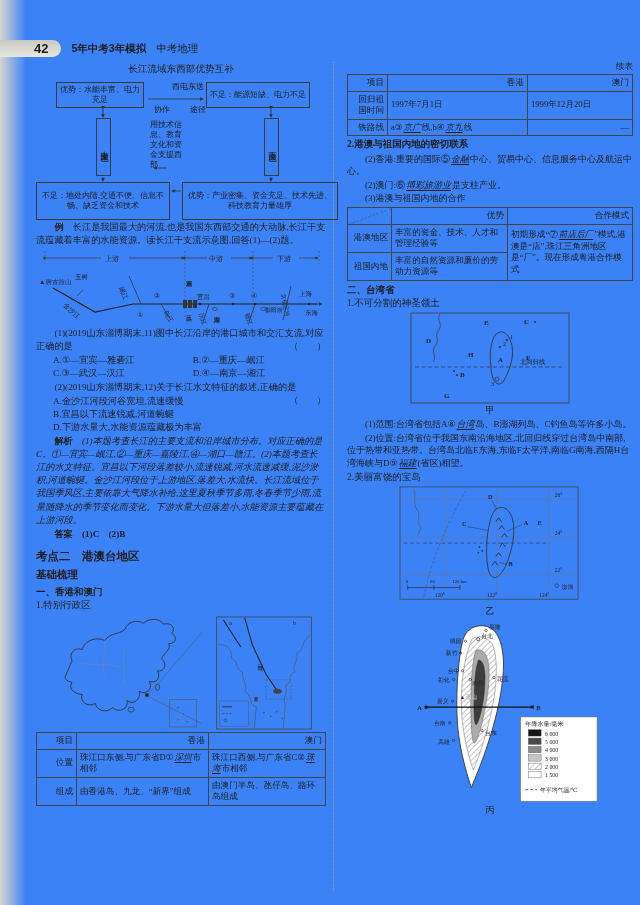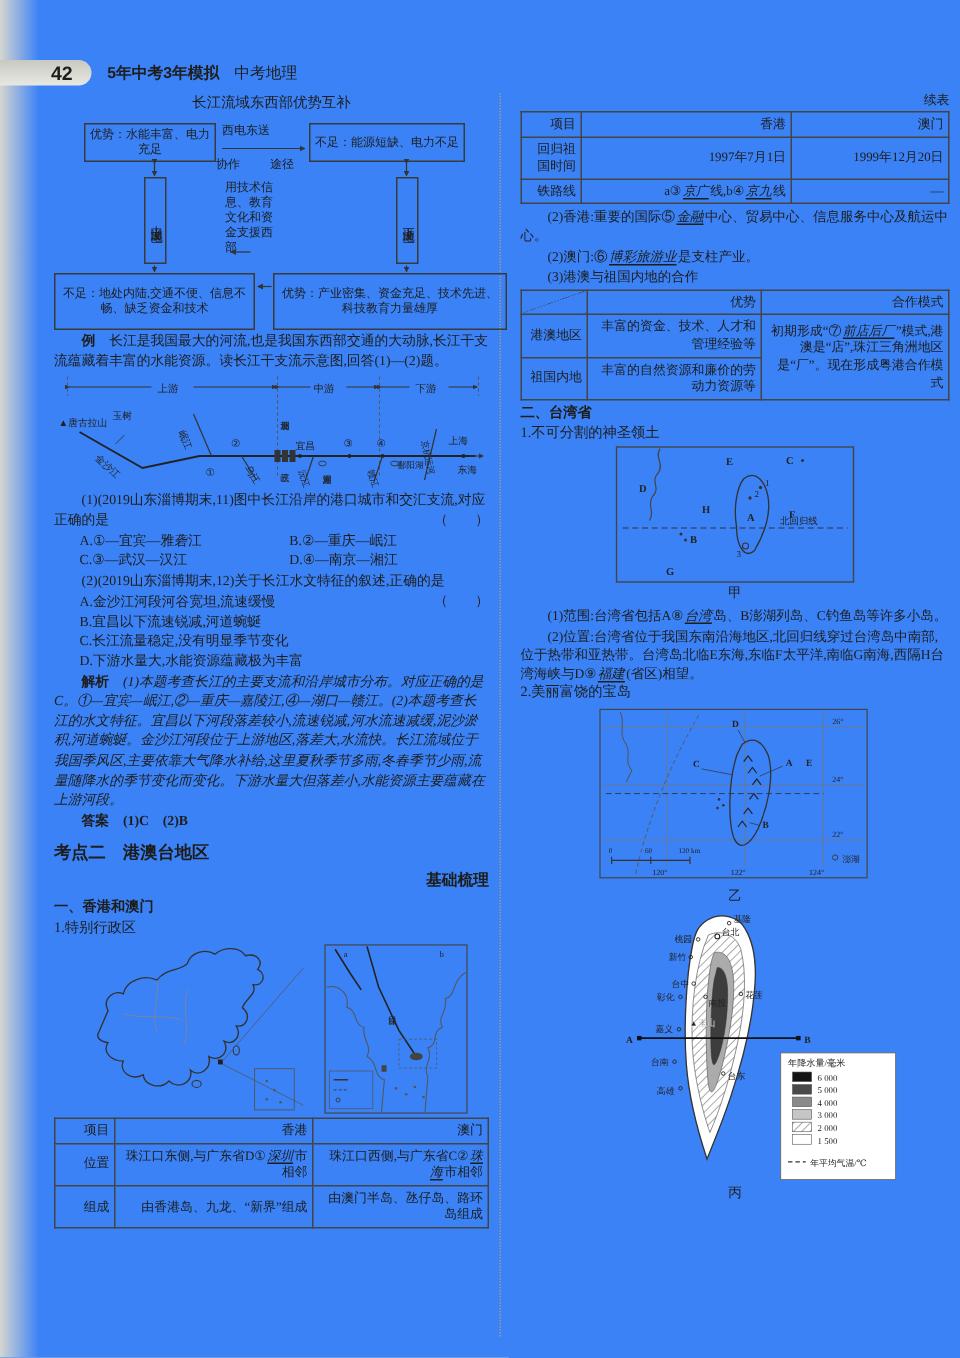--- a/index.html
+++ b/index.html
@@ -19,43 +19,43 @@
 .col-sep { position:absolute; left:333px; top:62px; bottom:14px; border-left:1px dotted #9b9b95; }
 .col-left  { position:absolute; left:36px;  top:62px; width:290px; font-size:9.2px; line-height:1.42; }
 .col-right { position:absolute; left:347px; top:60px; width:286px; font-size:9px;  line-height:1.4; }
 
 
 .fc-title { text-align:center; font-size:9.6px; margin-bottom:2px; }
 .flowchart { position:relative; height:142px; font-size:8px; line-height:1.25; margin-bottom:0; }
 .fc-box { position:absolute; border:1px solid #3a3a3a; display:flex; align-items:center; justify-content:center;
   text-align:center; padding:1px 2px; }
 .fc-vert { writing-mode:vertical-rl; letter-spacing:1px; }
-.fc-label { position:absolute; text-align:left; }
+.fc-label { position:absolute; text-align:right; }
 .fc-arrows { position:absolute; inset:0; pointer-events:none; }
 
 
 .para { margin:1px 0; }
 .indent { text-indent:2em; }
 .tag { font-weight:bold; }
 .bracket { float:right; }
 .opts2 { display:grid; grid-template-columns:1.05fr 1fr; padding-left:17px; }
 .opts1 { padding-left:17px; }
 .opts1 span, .opts2 span { display:block; }
 .kaiti { font-style:italic;margin-top:19px; }
 .fill { font-style:italic; text-decoration:underline; text-underline-offset:2px; padding:0 1px; }
 
 .kaodian { font-size:11.5px; font-weight:bold; margin:7px 0 3px; font-family:"Liberation Sans",sans-serif; }
-.band { text-align:right; font-weight:bold; font-size:10.5px; margin:1px 0 3px; font-family:"Liberation Sans",sans-serif; }
+.band { text-align:left; font-weight:bold; font-size:10.5px; margin:1px 0 3px; font-family:"Liberation Sans",sans-serif; }
 .h-bold { font-weight:bold; font-size:9.5px; margin:1px 0; font-family:"Liberation Sans",sans-serif; }
 .h-plain { font-size:9.5px; margin:1px 0; }
 
 
 .tbl { width:100%; border-collapse:collapse; font-size:8.6px; line-height:1.35; margin:2px 0; }
 .tbl th,.tbl td { border:1px solid #444; padding:2px 3px; text-align:right; vertical-align:middle; font-weight:normal; }
-.tbl .tl { text-align:right; }
+.tbl .tl { text-align:left; }
 .diag { background:linear-gradient(to bottom right, transparent 49.6%, #444 49.6%, #444 50.6%, transparent 50.6%); }
 .cont-cap { text-align:right; font-size:8.6px; margin-bottom:1px; }
 
 .map-wrap { display:flex; justify-content:center; gap:6px; margin:3px 0 2px; }
 .map-cap { text-align:center; font-size:9px; margin:0 0 2px; }
 svg { display:block; }
 svg text { fill:#222; font-family:"Liberation Serif","DejaVu Serif",serif; }
 .vtext { writing-mode:vertical-rl; }
 .center { display:flex; justify-content:center; }
 </style>
@@ -168,21 +168,20 @@
     <div class="opts2">
       <span>A.①—宜宾—雅砻江</span>
       <span>B.②—重庆—岷江</span>
       <span>C.③—武汉—汉江</span>
       <span>D.④—南京—湘江</span>
     </div>
     <p class="para indent"><span>(2)(2019山东淄博期末,12)关于长江水文特征的叙述,正确的是</span><span class="bracket">（　　）</span></p>
     <div class="opts1">
       <span>A.金沙江河段河谷宽坦,流速缓慢</span>
       <span>B.宜昌以下流速锐减,河道蜿蜒</span>
-      <span>C.长江流量稳定,没有明显季节变化</span>
       <span>D.下游水量大,水能资源蕴藏极为丰富</span>
     </div>
 
     <p class="para indent"><span class="tag">解析</span>　<span class="kaiti">(1)本题考查长江的主要支流和沿岸城市分布。对应正确的是C。①—宜宾—岷江,②—重庆—嘉陵江,④—湖口—赣江。(2)本题考查长江的水文特征。宜昌以下河段落差较小,流速锐减,河水流速减缓,泥沙淤积,河道蜿蜒。金沙江河段位于上游地区,落差大,水流快。长江流域位于我国季风区,主要依靠大气降水补给,这里夏秋季节多雨,冬春季节少雨,流量随降水的季节变化而变化。下游水量大但落差小,水能资源主要蕴藏在上游河段。</span></p>
     <p class="para indent"><span class="tag">答案</span>　<span class="tag">(1)C　(2)B</span></p>
 
     <div class="kaodian">考点二　港澳台地区</div>
     <div class="band">基础梳理</div>
     <div class="h-bold">一、香港和澳门</div>
     <div class="h-plain">1.特别行政区</div>
@@ -264,20 +263,21 @@
         <td class="tl">1999年12月20日</td>
       </tr>
       <tr>
         <td>铁路线</td>
         <td class="tl"><span>a③</span><span class="fill">京广</span><span>线,b④</span><span class="fill">京九</span><span>线</span></td>
         <td>—</td>
       </tr>
     </tbody>
       </table>
 
+    <div class="h-plain" style="font-weight:bold">2.港澳与祖国内地的密切联系</div>
     <p class="para indent"><span>(2)香港:重要的国际⑤</span><span class="fill">金融</span><span>中心、贸易中心、信息服务中心及航运中心。</span></p>
     <p class="para indent"><span>(2)澳门:⑥</span><span class="fill">博彩旅游业</span><span>是支柱产业。</span></p>
     <p class="para indent">(3)港澳与祖国内地的合作</p>
 
     <table class="tbl">
       <tbody>
           <tr>
         <th class="diag" style="width:44px"></th>
         <th style="width:116px">优势</th>
         <th>合作模式</th>

